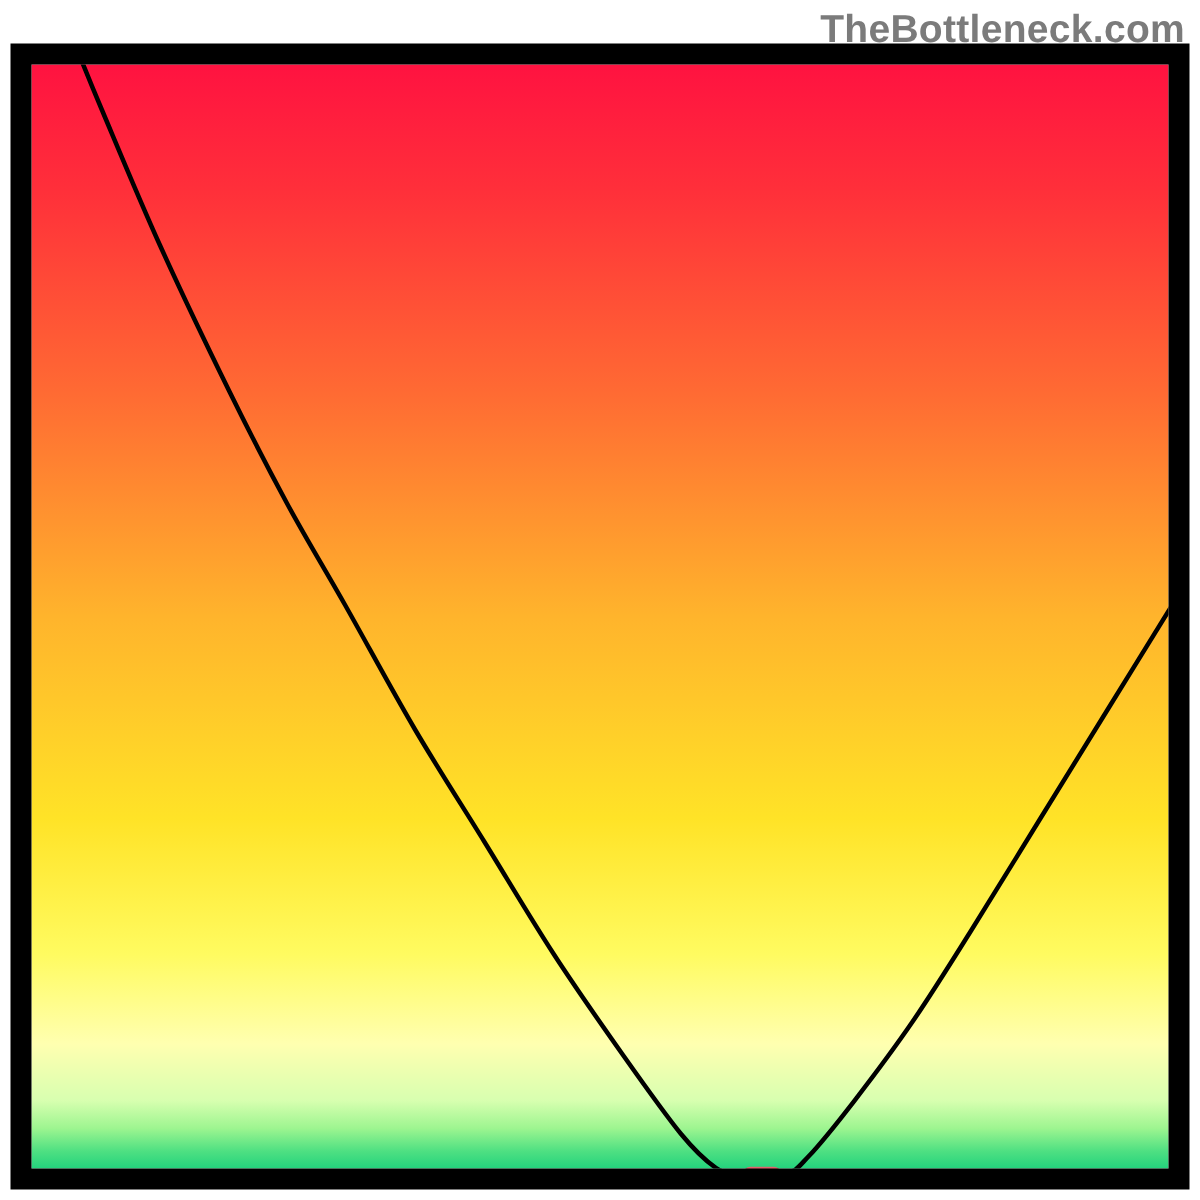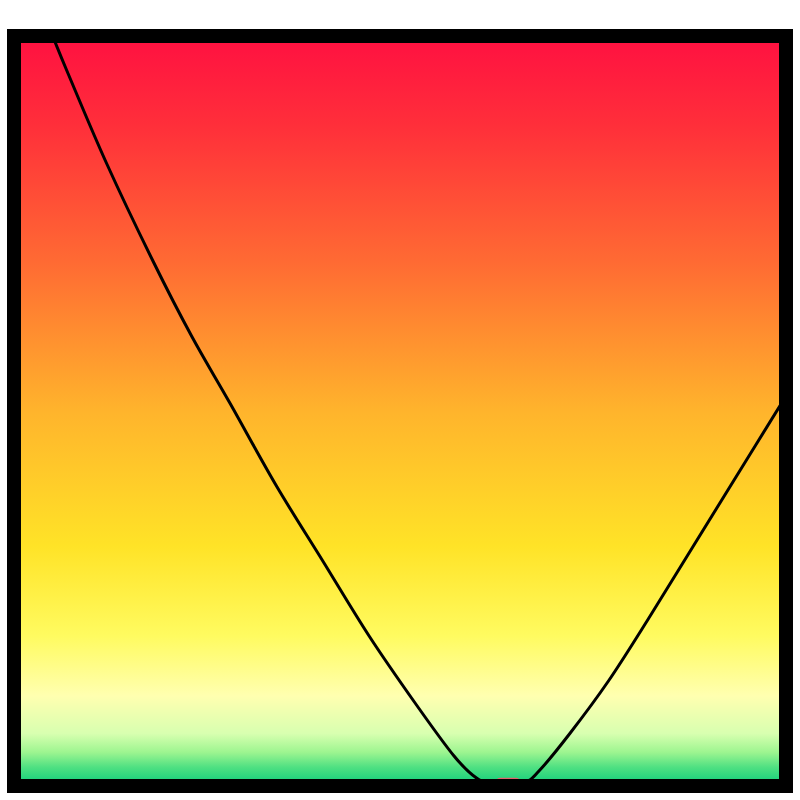--- a/index.html
+++ b/index.html
@@ -29,20 +29,21 @@
   svg {
     position: absolute;
     left: 0;
     top: 0;
   }
 </style>
 </head>
 <body>
 
 <div class="stage">
+  <div class="watermark">TheBottleneck.com</div>
 
   <svg id="chart-svg" width="800" height="800" viewBox="0 0 800 800">
     <defs>
       <linearGradient id="bg-grad" x1="0" y1="0" x2="0" y2="1">
           <stop offset="0.00%" stop-color="#ff1041"></stop>
           <stop offset="12.00%" stop-color="#ff2f3a"></stop>
           <stop offset="30.00%" stop-color="#ff6a33"></stop>
           <stop offset="50.00%" stop-color="#ffb42c"></stop>
           <stop offset="68.00%" stop-color="#ffe327"></stop>
           <stop offset="80.00%" stop-color="#fffb60"></stop>

